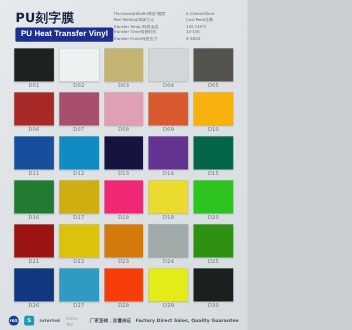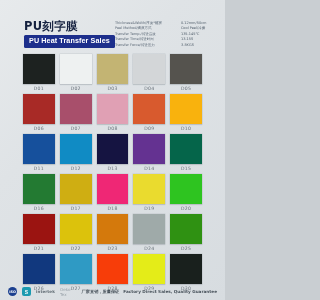--- a/index.html
+++ b/index.html
@@ -6,21 +6,21 @@
   body{
     width:225px;height:300px;overflow:hidden;
     background:#c9ced2;
     font-family:"Liberation Sans","DejaVu Sans",sans-serif;
   }
   #sheet{
     position:relative;
     width:225px;height:300px;
     background:linear-gradient(135deg,#e7eaec 0%,#dfe3e6 35%,#d7dce0 100%);
     box-sizing:border-box;
-    padding:16px;
+    padding:6px;
   }
   
   #header{
     position:relative;
     height:38px;
     padding:4px 6px 0 8px;
     box-sizing:border-box;
     display:flex;
     align-items:flex-start;
     justify-content:space-between;
@@ -133,21 +133,21 @@
 </style>
 </head>
 <body>
 
 <div id="sheet">
 
   <div id="header">
 
     <div id="brand">
       <div id="title-cn">PU刻字膜</div>
-      <div id="title-badge">PU Heat Transfer Sales</div>
+      <div id="title-badge">PU Heat Transfer Vinyl</div>
     </div>
 
     <div id="spec">
       <div class="spec-row">
         <span class="spec-key">Thickness&amp;Width/厚度*幅宽</span>
         <span class="spec-val">0.12mm/50cm</span>
       </div>
       <div class="spec-row">
         <span class="spec-key">Peel Method/揭膜方式</span>
         <span class="spec-val">Cool Peel/冷撕</span>

